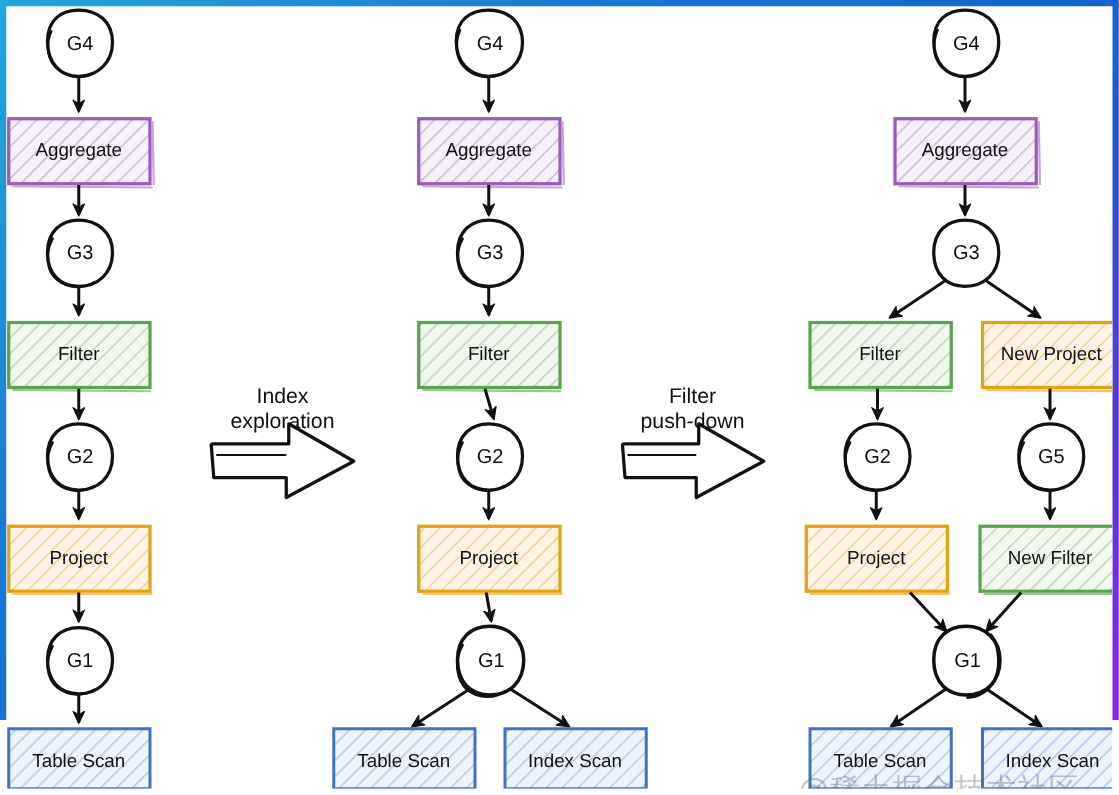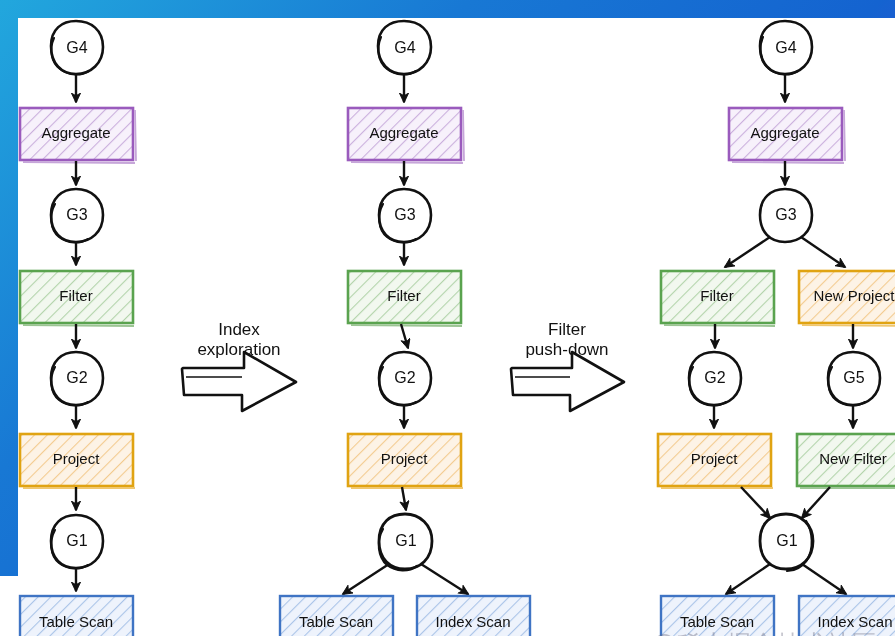--- a/index.html
+++ b/index.html
@@ -5,21 +5,21 @@
 <style>
   html,body{margin:0;padding:0;background:#ffffff;}
   body{
     font-family:"Liberation Sans","DejaVu Sans",sans-serif;
     width:895px;height:636px;overflow:hidden;
   }
   #frame{
     position:relative;width:895px;height:576px;box-sizing:border-box;
     background:
       linear-gradient(135deg,#22a7dd 0%,#1878d4 32%,#1463d0 60%,#5a36d6 86%,#8a2be2 100%);
-    padding:18px;
+    padding:5px;
   }
   #canvas{
     position:relative;width:885px;height:626px;background:#ffffff;overflow:hidden;
   }
   svg#diagram{position:absolute;left:0;top:0;width:885px;height:626px;}
   .nodeLabel{
     font-family:"Liberation Sans","DejaVu Sans",sans-serif;
     font-size:15px;fill:#111111;text-anchor:middle;dominant-baseline:middle;
   }
   .grpLabel{

